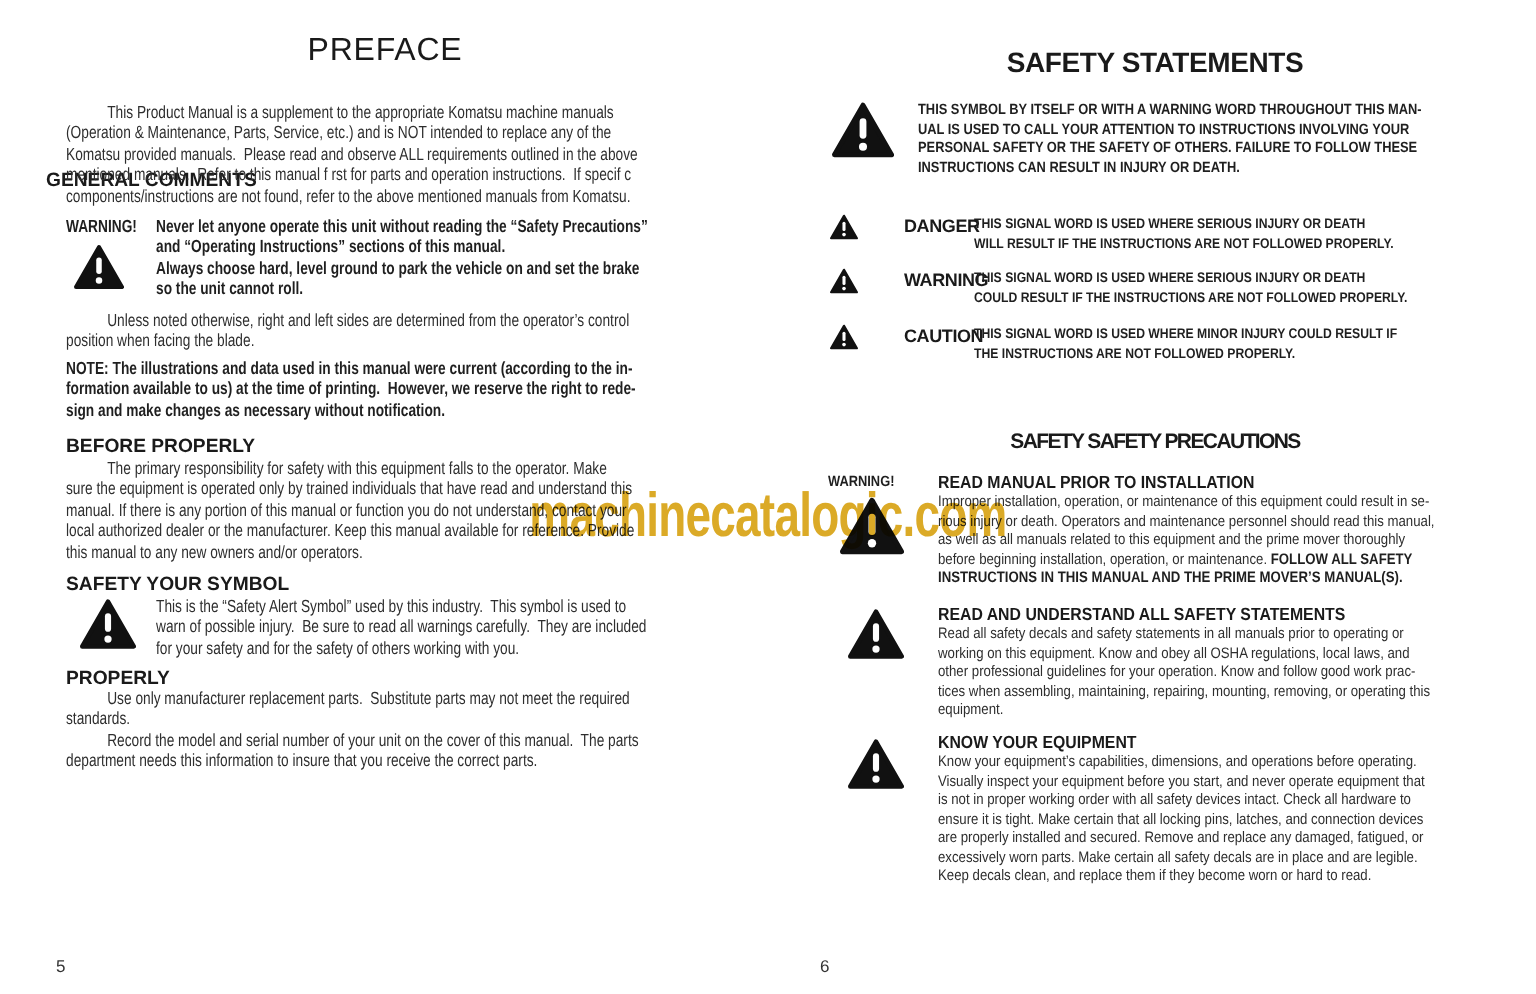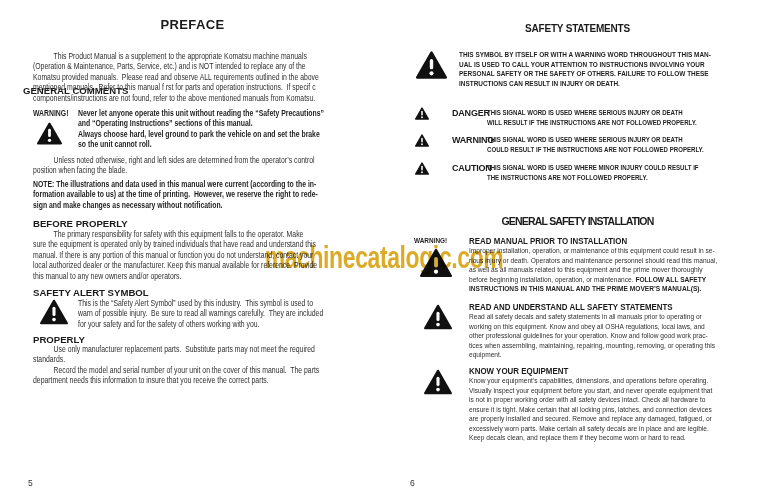--- a/index.html
+++ b/index.html
@@ -2,22 +2,22 @@
 <html><head>
 <meta charset="utf-8">
 <style>
   html,body { margin:0; padding:0; background:#ffffff; }
   .canvas {
     position:relative; width:768px; height:497px; background:#ffffff;
     overflow:hidden; font-family:"Liberation Sans", sans-serif; color:#2b2b2b;
   }
   .abs { position:absolute; }
   h1,h2,h3 { margin:0; padding:0; color:#1a1a1a; }
-  .t-title-l { font-size:13px; font-weight:bold; text-align:center; letter-spacing:.4px; }
-  .t-title-r { font-size:10px; font-weight:bold; text-align:center; letter-spacing:-.2px; }
+  .t-title-l { font-size:16px; font-weight:normal; text-align:center; letter-spacing:.4px; }
+  .t-title-r { font-size:14px; font-weight:bold; text-align:center; letter-spacing:-.2px; }
   .t-gsp     { font-size:10.5px; font-weight:bold; text-align:center; letter-spacing:-.8px; }
   .h2l { font-size:9.6px; font-weight:bold; letter-spacing:0; white-space:nowrap; }
   .h3r { font-size:8.8px; font-weight:bold; white-space:nowrap; transform:scaleX(.9); transform-origin:0 0; }
   .txt-l   { font-size:8.8px; line-height:10.4px; white-space:pre; transform:scaleX(.78); transform-origin:0 0; color:#2e2e2e; }
   .txt-l-b { font-size:8.8px; line-height:10.4px; white-space:pre; transform:scaleX(.78); transform-origin:0 0; font-weight:bold; color:#1f1f1f; }
   .txt-r   { font-size:7.6px; line-height:9.5px;  white-space:pre; transform:scaleX(.87); transform-origin:0 0; color:#2e2e2e; }
   .txt-r-b { font-size:7.4px; line-height:9.6px;  white-space:pre; transform:scaleX(.87); transform-origin:0 0; font-weight:bold; color:#1f1f1f; }
   .sig-label { font-size:9px; font-weight:bold; letter-spacing:-.2px; color:#1a1a1a; white-space:nowrap;padding-left:20px; }
   .sig-text  { font-size:7px; line-height:9.6px; font-weight:bold; white-space:pre; transform:scaleX(.87); transform-origin:0 0; color:#1f1f1f; }
   .pagenum { font-size:8.5px; color:#333; }
@@ -64,21 +64,21 @@
 formation available to us) at the time of printing.  However, we reserve the right to rede-
 sign and make changes as necessary without notification.</div>
 
   <h2 class="abs h2l" style="left:33px; top:218px;">BEFORE PROPERLY</h2>
   <div class="abs txt-l" style="left:33px; top:229px;">   The primary responsibility for safety with this equipment falls to the operator. Make
 sure the equipment is operated only by trained individuals that have read and understand this
 manual. If there is any portion of this manual or function you do not understand, contact your
 local authorized dealer or the manufacturer. Keep this manual available for reference. Provide
 this manual to any new owners and/or operators.</div>
 
-  <h2 class="abs h2l" style="left:33px; top:287px;">SAFETY ALERT SYMBOL</h2>
+  <h2 class="abs h2l" style="left:33px; top:287px;">SAFETY YOUR SYMBOL</h2>
   <span class="abs tri" style="left:40px; top:299px; width:28px; height:26px;">
     <svg viewBox="0 0 100 90">
         <path d="M50 5 L96 85 L4 85 Z" fill="#111" stroke="#111" stroke-width="8" stroke-linejoin="round"></path>
         <rect x="44.5" y="26" width="11" height="33" rx="5.5" fill="#fff"></rect>
         <circle cx="50" cy="72" r="6.5" fill="#fff"></circle>
       </svg>
   </span>
   <div class="abs txt-l" style="left:78px; top:298px;">This is the “Safety Alert Symbol” used by this industry.  This symbol is used to
 warn of possible injury.  Be sure to read all warnings carefully.  They are included
 for your safety and for the safety of others working with you.</div>
@@ -138,21 +138,21 @@
           <rect x="44.5" y="26" width="11" height="33" rx="5.5" fill="#fff"></rect>
           <circle cx="50" cy="72" r="6.5" fill="#fff"></circle>
         </svg>
     </span>
     <span class="abs sig-label" style="left:22px; top:2px;">WARNING</span>
     <span class="abs sig-text" style="left:77px; top:2px;">THIS SIGNAL WORD IS USED WHERE SERIOUS INJURY OR DEATH
 COULD RESULT IF THE INSTRUCTIONS ARE NOT FOLLOWED PROPERLY.</span>
   </div>
 
 
-  <h2 class="abs t-gsp" style="left:410px; top:215px; width:335px;">GENERAL SAFETY INSTALLATION</h2>
+  <h2 class="abs t-gsp" style="left:410px; top:215px; width:335px;">SAFETY SAFETY PRECAUTIONS</h2>
 
   <div class="abs txt-r-b" style="left:414px; top:236px;">WARNING!</div>
   <span class="abs tri" style="left:420px; top:248px; width:32px; height:30px;">
     <svg viewBox="0 0 100 90">
         <path d="M50 5 L96 85 L4 85 Z" fill="#111" stroke="#111" stroke-width="8" stroke-linejoin="round"></path>
         <rect x="44.5" y="26" width="11" height="33" rx="5.5" fill="#fff"></rect>
         <circle cx="50" cy="72" r="6.5" fill="#fff"></circle>
       </svg>
   </span>
   <h3 class="abs h3r" style="left:469px; top:236px;">READ MANUAL PRIOR TO INSTALLATION</h3>

